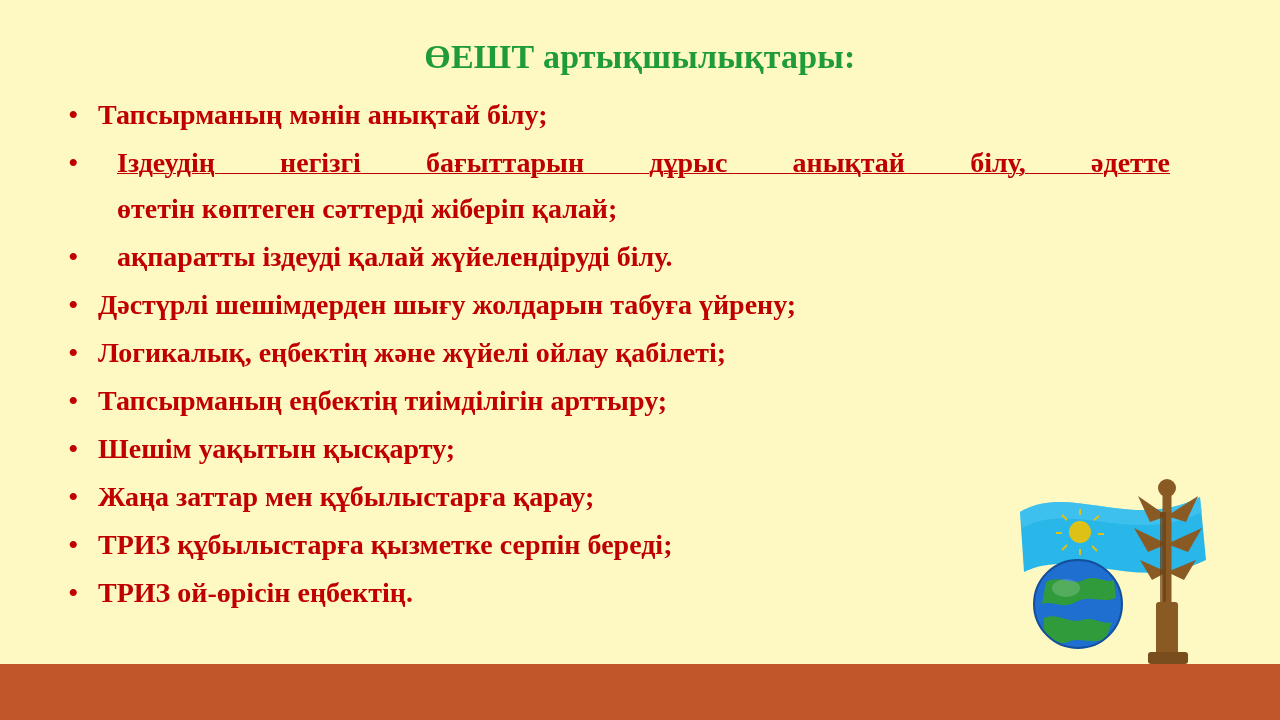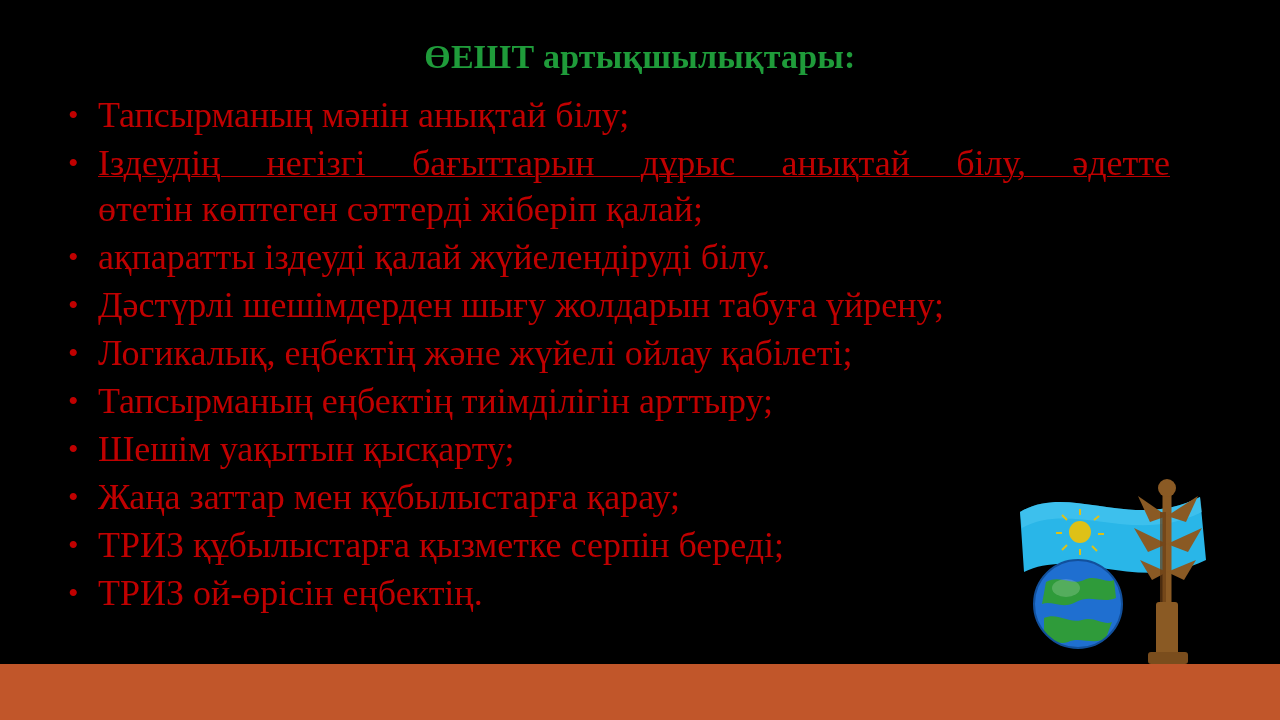--- a/index.html
+++ b/index.html
@@ -10,21 +10,21 @@
     width: 1280px;
     height: 720px;
     background: #ffffff;
     font-family: "Liberation Serif", serif;
     overflow: hidden;
     position: relative;
   }
   .slide {
     position: absolute;
     inset: 0;
-    background: #000000;
+    background: #fef9c3;
   }
   .slide-title {
     position: absolute;
     top: 38px;
     left: 0;
     width: 100%;
     text-align: center;
     font-size: 34px;
     font-weight: bold;
     color: #1f9b3a;
@@ -46,28 +46,29 @@
     flex: 0 0 38px;
     font-size: 30px;
     line-height: 46px;
     color: #c00000;
     text-align: left;
     padding-left: 8px;
     box-sizing: border-box;
   }
   .bullet-text {
     flex: 1 1 auto;
-    font-size: 36px;
+    font-size: 28px;
     line-height: 46px;
-    font-weight: normal;
+    font-weight: bold;
     color: #c00000;
     text-align: justify;
   }
   .bullet-text.justify-block {
     text-align: justify;
+    margin-left: 19px;
   }
   .bullet-text.justify-block > span.line1 {
     display: block;
     text-align: justify;
     text-align-last: justify;
   }
   .bullet-text.justify-block > span.line2 {
     display: block;
   }
   .bullet-text.underlined span.line1 {

